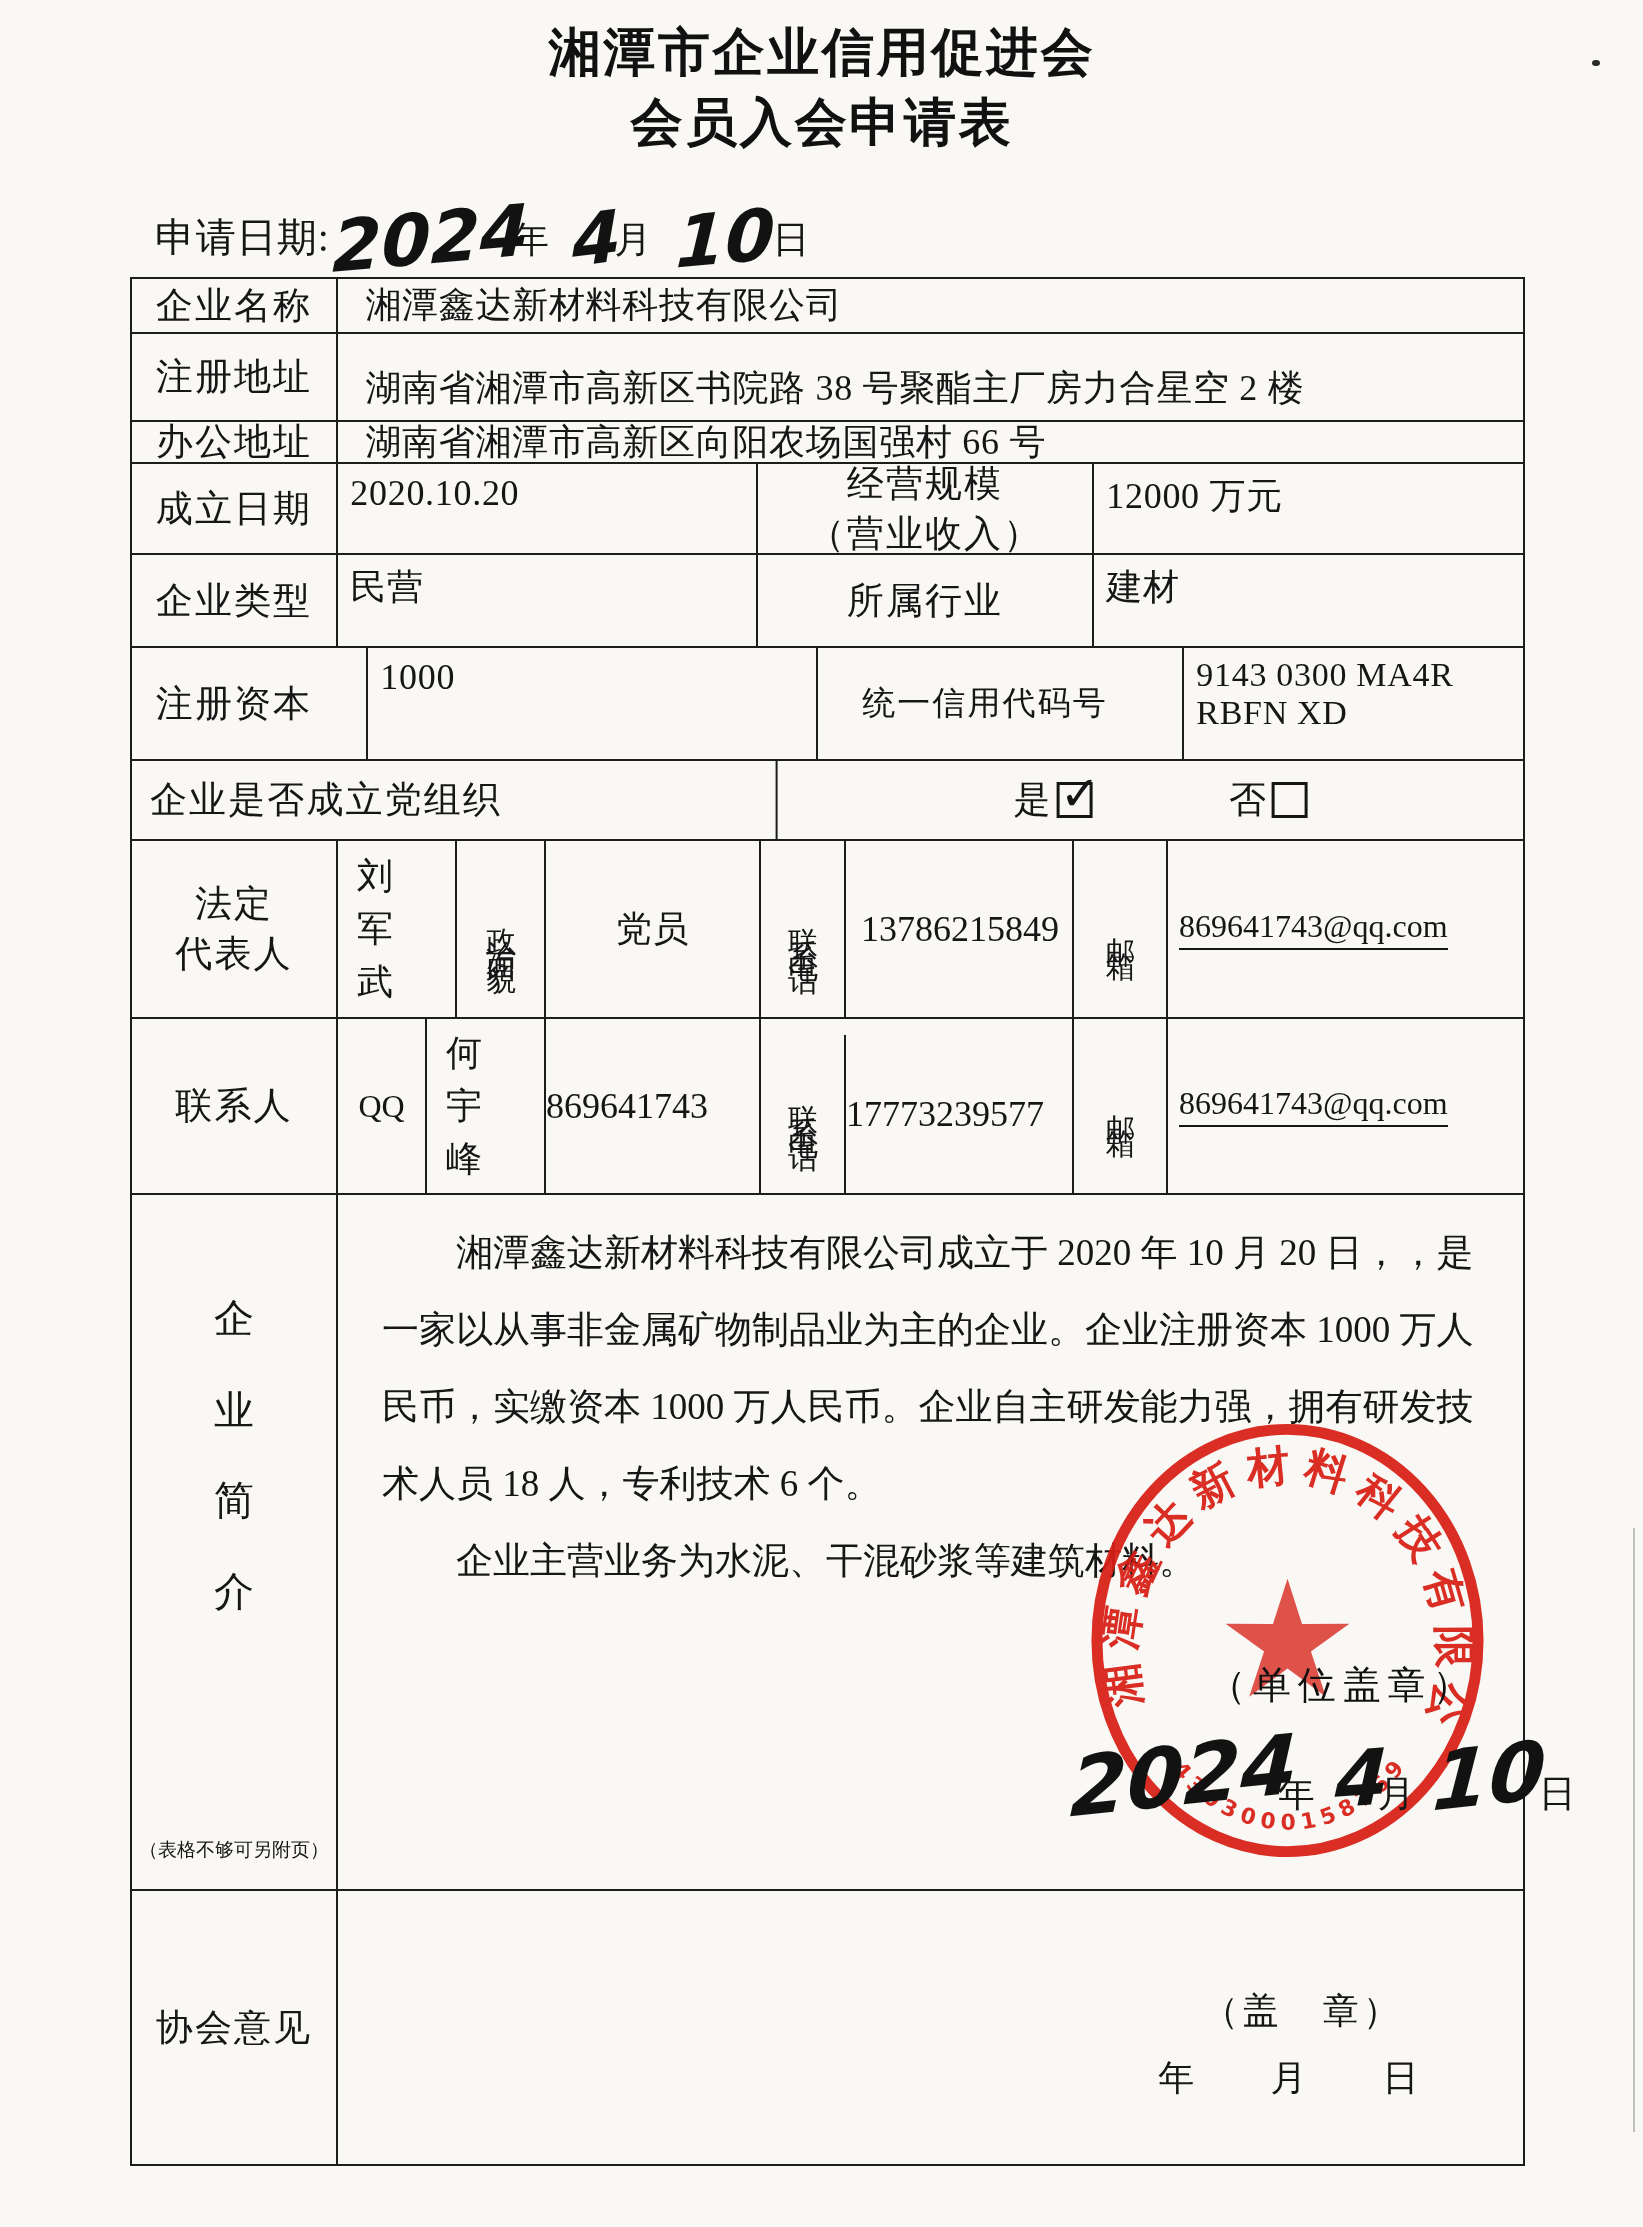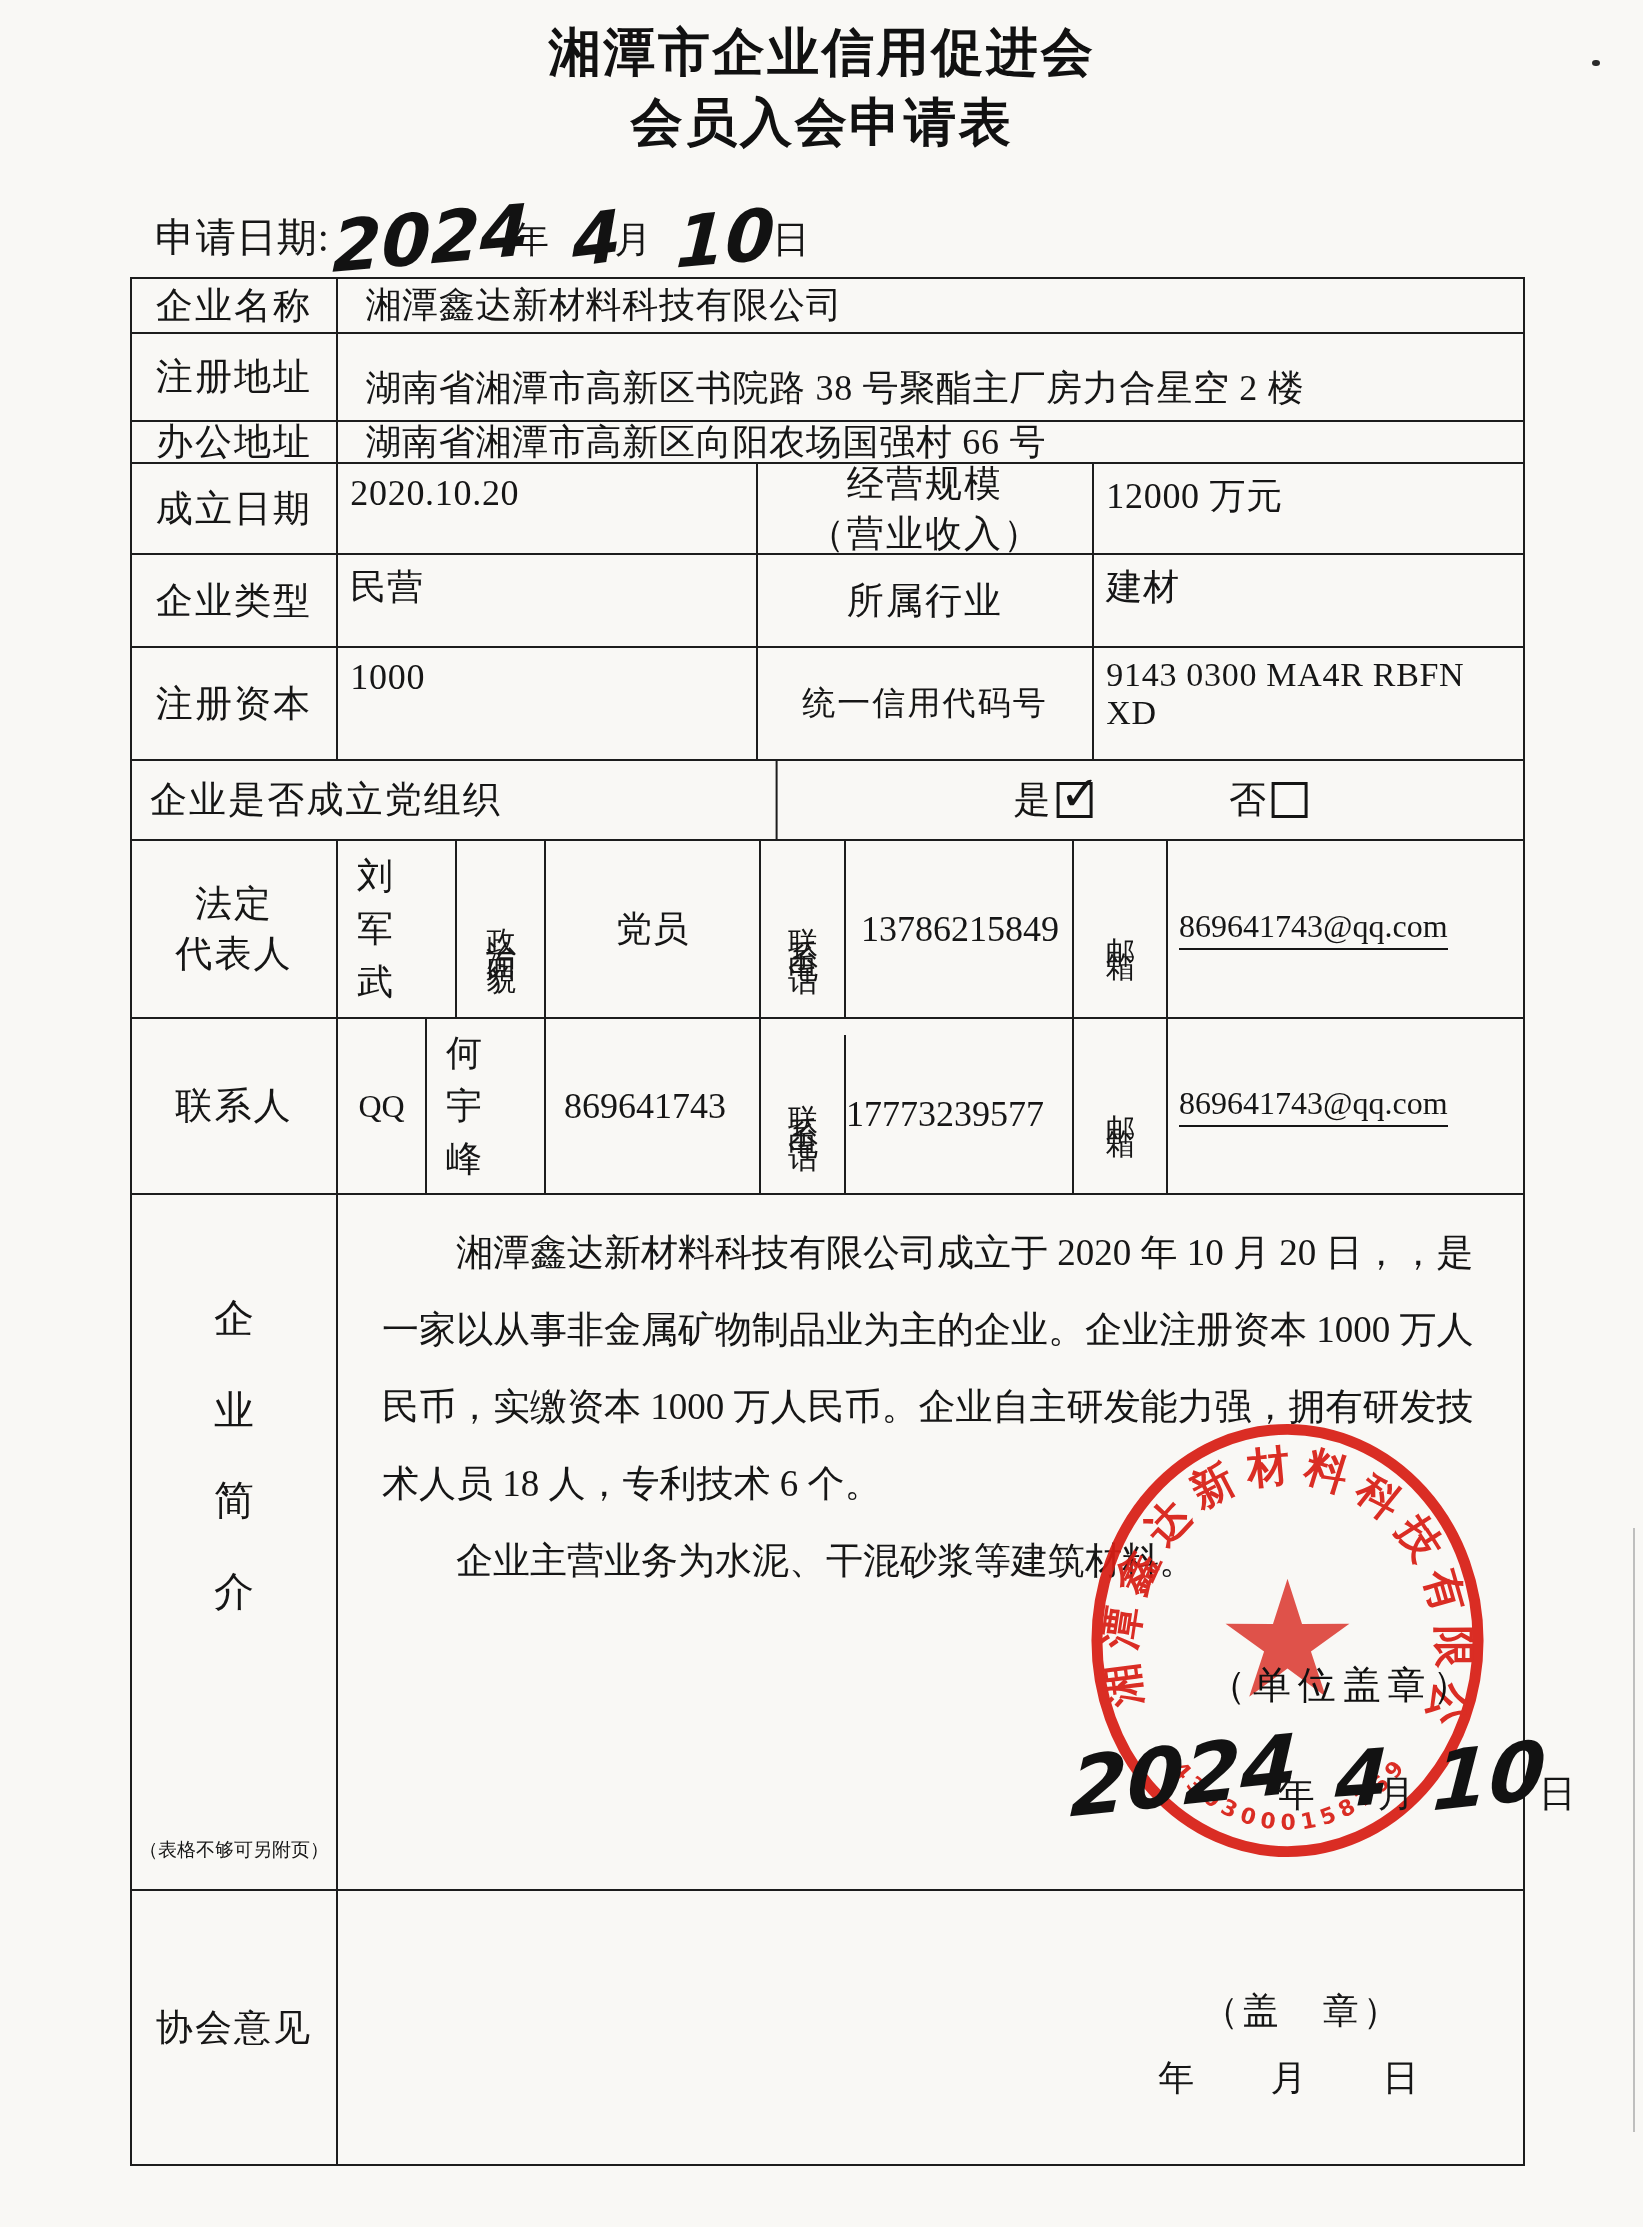--- a/index.html
+++ b/index.html
@@ -22,21 +22,21 @@
   .dl-mu{margin-left:-6.9px;}
   .dl-d{margin-left:25px;transform:rotate(-5deg) skewX(-8deg);}
   .dl-du{margin-left:-2.7px;}
   
   .ftable{position:absolute;left:130px;top:277px;width:1391px;border:2.1px solid #1d1d1d;}
   .row{display:flex;border-top:2.1px solid #1d1d1d;}
   .row:first-child{border-top:none;}
   .cell{box-sizing:border-box;border-left:2.1px solid #1d1d1d;position:relative;}
   .cell:first-child{border-left:none;}
   .r1{height:53px;} .r2{height:86px;} .r3{height:40px;} .r4{height:89px;}
-  .r5{height:91px;} .r6{height:111px;} .r7{height:78px;} .r8{height:176px;}
+  .r5{height:91px;} .r6{height:111px;gap:30px;} .r7{height:78px;} .r8{height:176px;}
   .r9{height:174px;} .r10{height:694px;} .r11{height:273px;}
   .c-label{width:204px;flex:none;}
   .c-rest{flex:1;}
   .c-val1{width:420px;flex:none;}
   .c-lab2{width:336px;flex:none;}
   .pw1{width:623px;flex:none;}
   .cw2{width:119px;flex:none;} .cw3{width:89px;flex:none;} .cw4{width:215px;flex:none;}
   .cw5{width:85px;flex:none;} .cw6{width:228px;flex:none;} .cw7{width:94px;flex:none;}
   .center{display:flex;align-items:center;justify-content:center;text-align:center;}
   .center-v{display:flex;align-items:center;}
@@ -180,21 +180,21 @@
         </div>
       <div class="cell c-rest center-v" style="padding-left:11px;">
           <span class="email">869641743@qq.com</span>
         </div>
     </div>
 
     <div class="row r9">
       <div class="cell c-label center lab">联系人</div>
       <div class="cell cw3 center" style="font-size:32px;">QQ</div>
       <div class="cell cw2 name-cell">何宇峰</div>
-      <div class="cell cw4 center-v num" style="padding-left:18px;text-align:center;">869641743</div>
+      <div class="cell cw4 center-v num" style="text-align:center;">869641743</div>
       <div class="cell cw5 center">
           <span class="vtext vt4">联系电话</span>
         </div>
       <div class="cell cw6 center-v num" style="padding-left:0;margin-top:16px;">17773239577</div>
       <div class="cell cw7 center">
           <span class="vtext vt2">邮箱</span>
         </div>
       <div class="cell c-rest center-v" style="padding-left:11px;">
           <span class="email">869641743@qq.com</span>
         </div>

